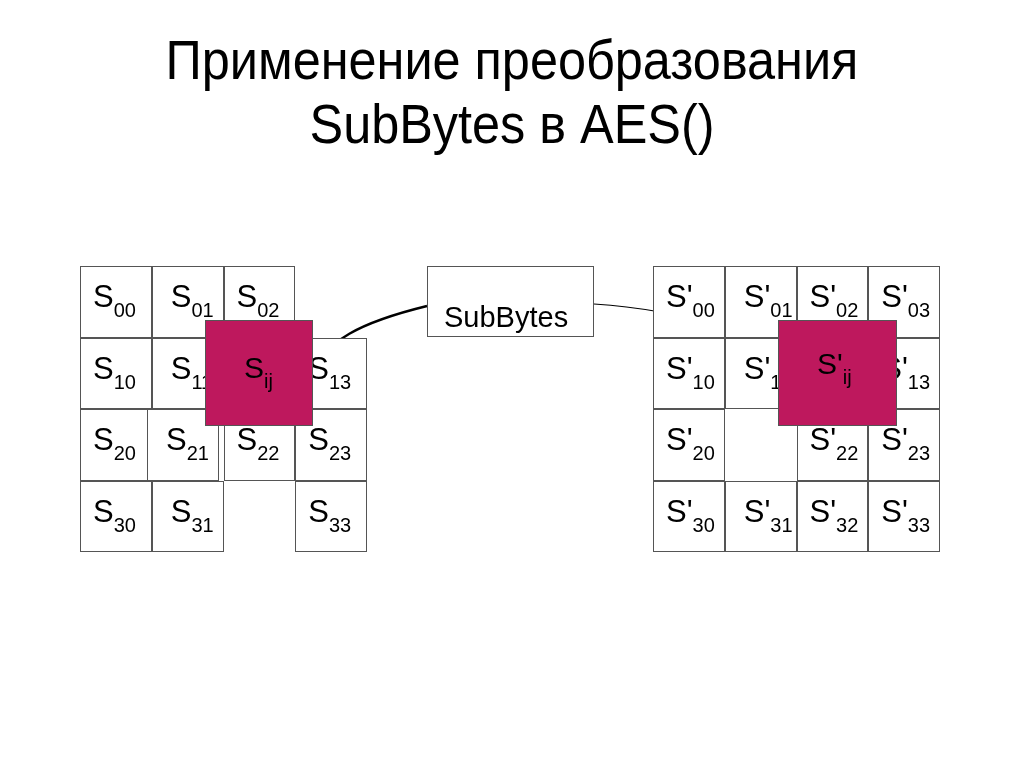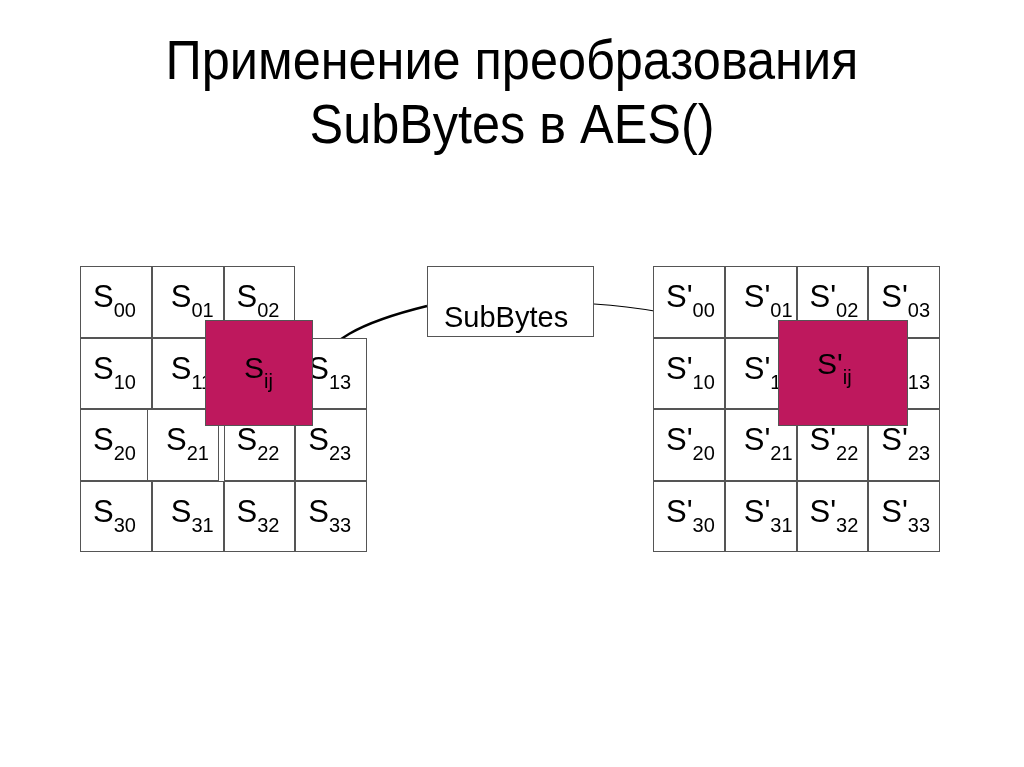--- a/index.html
+++ b/index.html
@@ -66,23 +66,20 @@
     </div>
     <div class="cell" style="left: 215.25px; top: 143px;">
       <span class="lbl" style="left: 12px; top: 14px;"><span>S</span><sub>23</sub></span>
     </div>
     <div class="cell" style="left: 0px; top: 214.5px;">
       <span class="lbl" style="left: 12px; top: 14px;"><span>S</span><sub>30</sub></span>
     </div>
     <div class="cell" style="left: 71.75px; top: 214.5px;">
       <span class="lbl" style="left: 18px; top: 14px;"><span>S</span><sub>31</sub></span>
     </div>
-    <div class="cell" style="left: 143.5px; top: 214.5px;">
-      <span class="lbl" style="left: 12px; top: 14px;"><span>S</span><sub>32</sub></span>
-    </div>
     <div class="cell" style="left: 215.25px; top: 214.5px;">
       <span class="lbl" style="left: 12px; top: 14px;"><span>S</span><sub>33</sub></span>
     </div>
   </div>
 <div class="center-box" style="left:205px;top:320px;width:108px;height:106px;">
   <span class="lbl" style="left:38px;top:32px;"><span>S</span><sub>ij</sub></span>
 </div>
 
 <div class="sbox">
   <span>SubBytes</span>
@@ -109,37 +106,34 @@
     </div>
     <div class="cell" style="left: 143.5px; top: 71.5px;">
       <span class="lbl" style="left: 12px; top: 14px;"><span>S'</span><sub>12</sub></span>
     </div>
     <div class="cell" style="left: 215.25px; top: 71.5px;">
       <span class="lbl" style="left: 12px; top: 14px;"><span>S'</span><sub>13</sub></span>
     </div>
     <div class="cell" style="left: 0px; top: 143px;">
       <span class="lbl" style="left: 12px; top: 14px;"><span>S'</span><sub>20</sub></span>
     </div>
-    <div class="cell" style="left: 71.75px; top: 143px;">
-      <span class="lbl" style="left: 18px; top: 14px;"><span>S'</span><sub>21</sub></span>
-    </div>
     <div class="cell" style="left: 143.5px; top: 143px;">
       <span class="lbl" style="left: 12px; top: 14px;"><span>S'</span><sub>22</sub></span>
     </div>
     <div class="cell" style="left: 215.25px; top: 143px;">
       <span class="lbl" style="left: 12px; top: 14px;"><span>S'</span><sub>23</sub></span>
     </div>
     <div class="cell" style="left: 0px; top: 214.5px;">
       <span class="lbl" style="left: 12px; top: 14px;"><span>S'</span><sub>30</sub></span>
     </div>
     <div class="cell" style="left: 71.75px; top: 214.5px;">
       <span class="lbl" style="left: 18px; top: 14px;"><span>S'</span><sub>31</sub></span>
     </div>
     <div class="cell" style="left: 143.5px; top: 214.5px;">
       <span class="lbl" style="left: 12px; top: 14px;"><span>S'</span><sub>32</sub></span>
     </div>
     <div class="cell" style="left: 215.25px; top: 214.5px;">
       <span class="lbl" style="left: 12px; top: 14px;"><span>S'</span><sub>33</sub></span>
     </div>
   </div>
-<div class="center-box" style="left:778px;top:320px;width:130px;height:106px;">
+<div class="center-box" style="left:778px;top:320px;width:119px;height:106px;">
   <span class="lbl" style="left:38px;top:28px;"><span>S'</span><sub>ij</sub></span>
 </div>
 
 </body></html>

